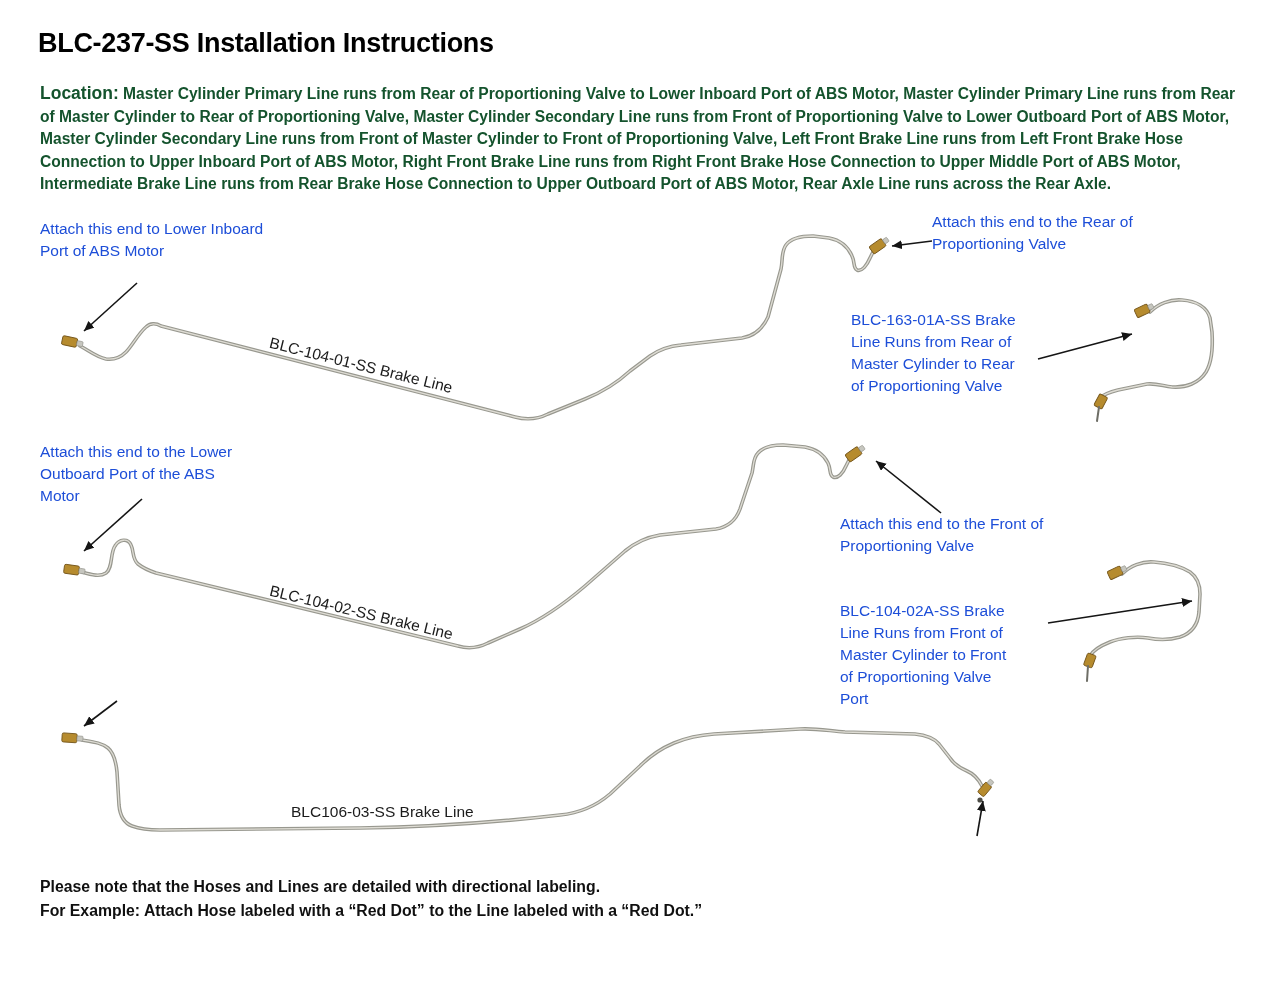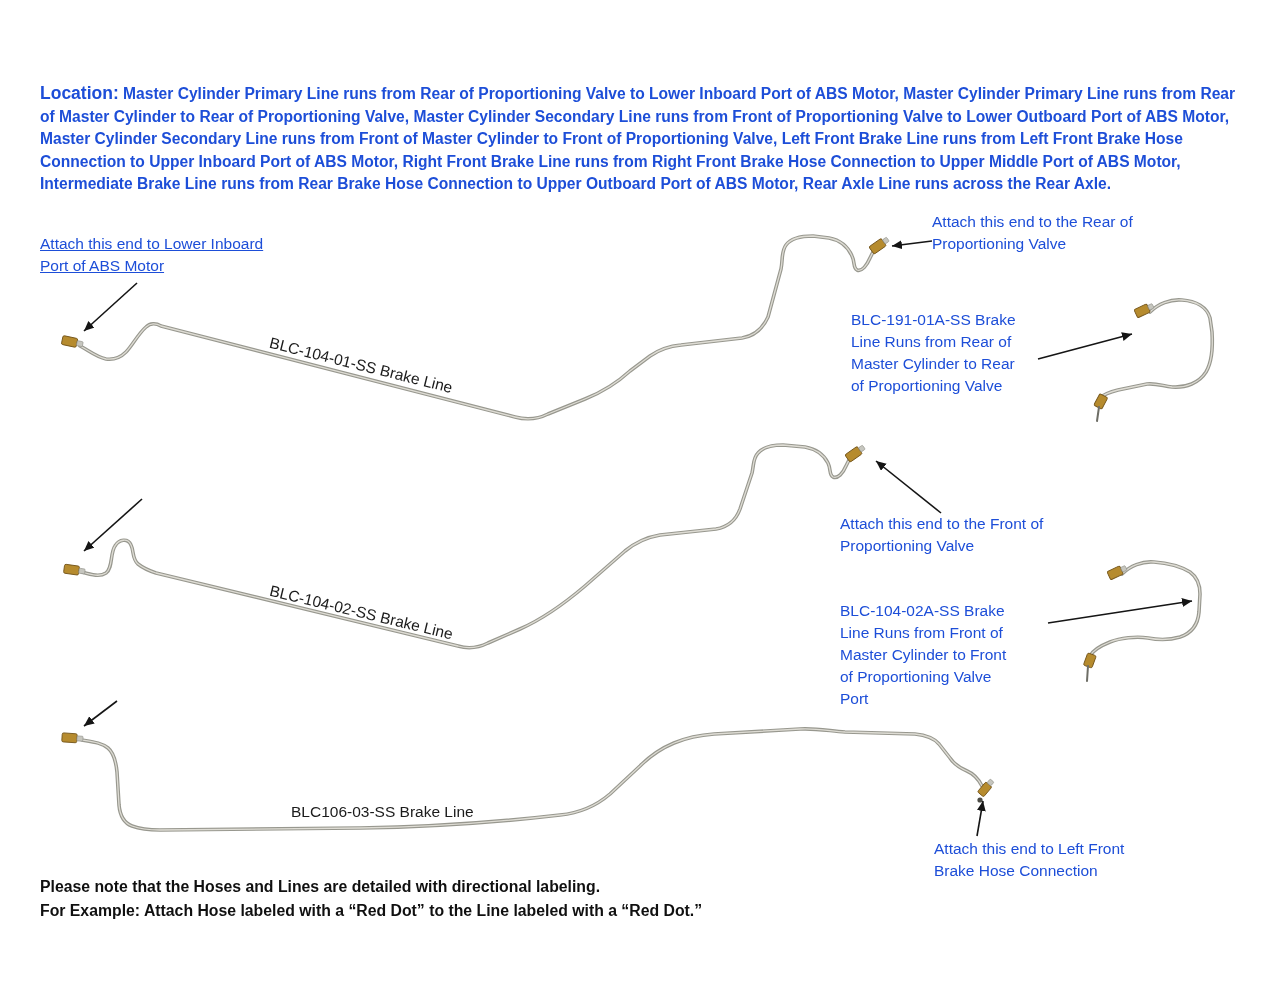--- a/index.html
+++ b/index.html
@@ -11,21 +11,21 @@
     color:#1b1b1b;
     overflow:hidden;
   }
   .title{
     position:absolute;left:38px;top:28px;
     font-size:27px;font-weight:700;color:#000;
     letter-spacing:-0.3px;
   }
   .location{
     position:absolute;left:40px;top:82px;width:1206px;
-    font-size:15.6px;line-height:22.6px;font-weight:700;color:#1d4ed8;
+    font-size:15.6px;line-height:22.6px;font-weight:700;color:#14532d;
   }
   .loc-label{font-size:17.5px;font-weight:700;}
   .ann{
     position:absolute;
     font-size:15.5px;line-height:22px;font-weight:400;color:#1d4ed8;
     white-space:pre-line;
   }
   .rot{
     position:absolute;
     font-size:15.5px;font-weight:400;color:#1b1b1b;
@@ -126,40 +126,42 @@
       <path class="arrow" marker-end="url(#ah)" d="M 932 241 L 892 246"></path>
       <path class="arrow" marker-end="url(#ah)" d="M 1038 359 L 1132 334"></path>
       <path class="arrow" marker-end="url(#ah)" d="M 142 499 L 84 551"></path>
       <path class="arrow" marker-end="url(#ah)" d="M 941 513 L 876 461"></path>
       <path class="arrow" marker-end="url(#ah)" d="M 1048 623 L 1192 601"></path>
       <path class="arrow" marker-end="url(#ah)" d="M 117 701 L 84 726"></path>
       <path class="arrow" marker-end="url(#ah)" d="M 977 836 L 983 801"></path>
     </g>
   </svg>
 
+  <div class="title">BLC-237-SS Installation Instructions</div>
 
   <div class="location"><span class="loc-label">Location:</span><span> Master Cylinder Primary Line runs from Rear of Proportioning Valve to Lower Inboard Port of ABS Motor, Master Cylinder Primary Line runs from Rear of Master Cylinder to Rear of Proportioning Valve, Master Cylinder Secondary Line runs from Front of Proportioning Valve to Lower Outboard Port of ABS Motor, Master Cylinder Secondary Line runs from Front of Master Cylinder to Front of Proportioning Valve, Left Front Brake Line runs from Left Front Brake Hose Connection to Upper Inboard Port of ABS Motor, Right Front Brake Line runs from Right Front Brake Hose Connection to Upper Middle Port of ABS Motor, Intermediate Brake Line runs from Rear Brake Hose Connection to Upper Outboard Port of ABS Motor, Rear Axle Line runs across the Rear Axle.</span></div>
 
-  <div class="ann" style="left:40px;top:233px;text-decoration:underline;">Attach this end to Lower Inboard
+  <div class="ann" style="left:40px;top:218px;">Attach this end to Lower Inboard
 Port of ABS Motor</div>
   <div class="ann" style="left:932px;top:211px;">Attach this end to the Rear of
 Proportioning Valve</div>
-  <div class="ann" style="left:851px;top:309px;">BLC-191-01A-SS Brake
+  <div class="ann" style="left:851px;top:309px;">BLC-163-01A-SS Brake
 Line Runs from Rear of
 Master Cylinder to Rear
 of Proportioning Valve</div>
+  <div class="ann" style="left:40px;top:441px;">Attach this end to the Lower
+Outboard Port of the ABS
+Motor</div>
   <div class="ann" style="left:840px;top:513px;">Attach this end to the Front of
 Proportioning Valve</div>
   <div class="ann" style="left:840px;top:600px;">BLC-104-02A-SS Brake
 Line Runs from Front of
 Master Cylinder to Front
 of Proportioning Valve
 Port</div>
-  <div class="ann" style="left:934px;top:838px;">Attach this end to Left Front
-Brake Hose Connection</div>
 
   <div class="rot" style="left:272px;top:334px;transform:rotate(14deg);">BLC-104-01-SS Brake Line</div>
   <div class="rot" style="left:272px;top:582px;transform:rotate(13.5deg);">BLC-104-02-SS Brake Line</div>
   <div class="rot" style="left:275px;top:803px;margin-left:16px;">BLC106-03-SS Brake Line</div>
 
   <div class="footer" style="top:902px;">For Example: Attach Hose labeled with a “Red Dot” to the Line labeled with a “Red Dot.”</div>
   <div class="footer" style="top:878px;">Please note that the Hoses and Lines are detailed with directional labeling.</div>
 
 </div>
 

